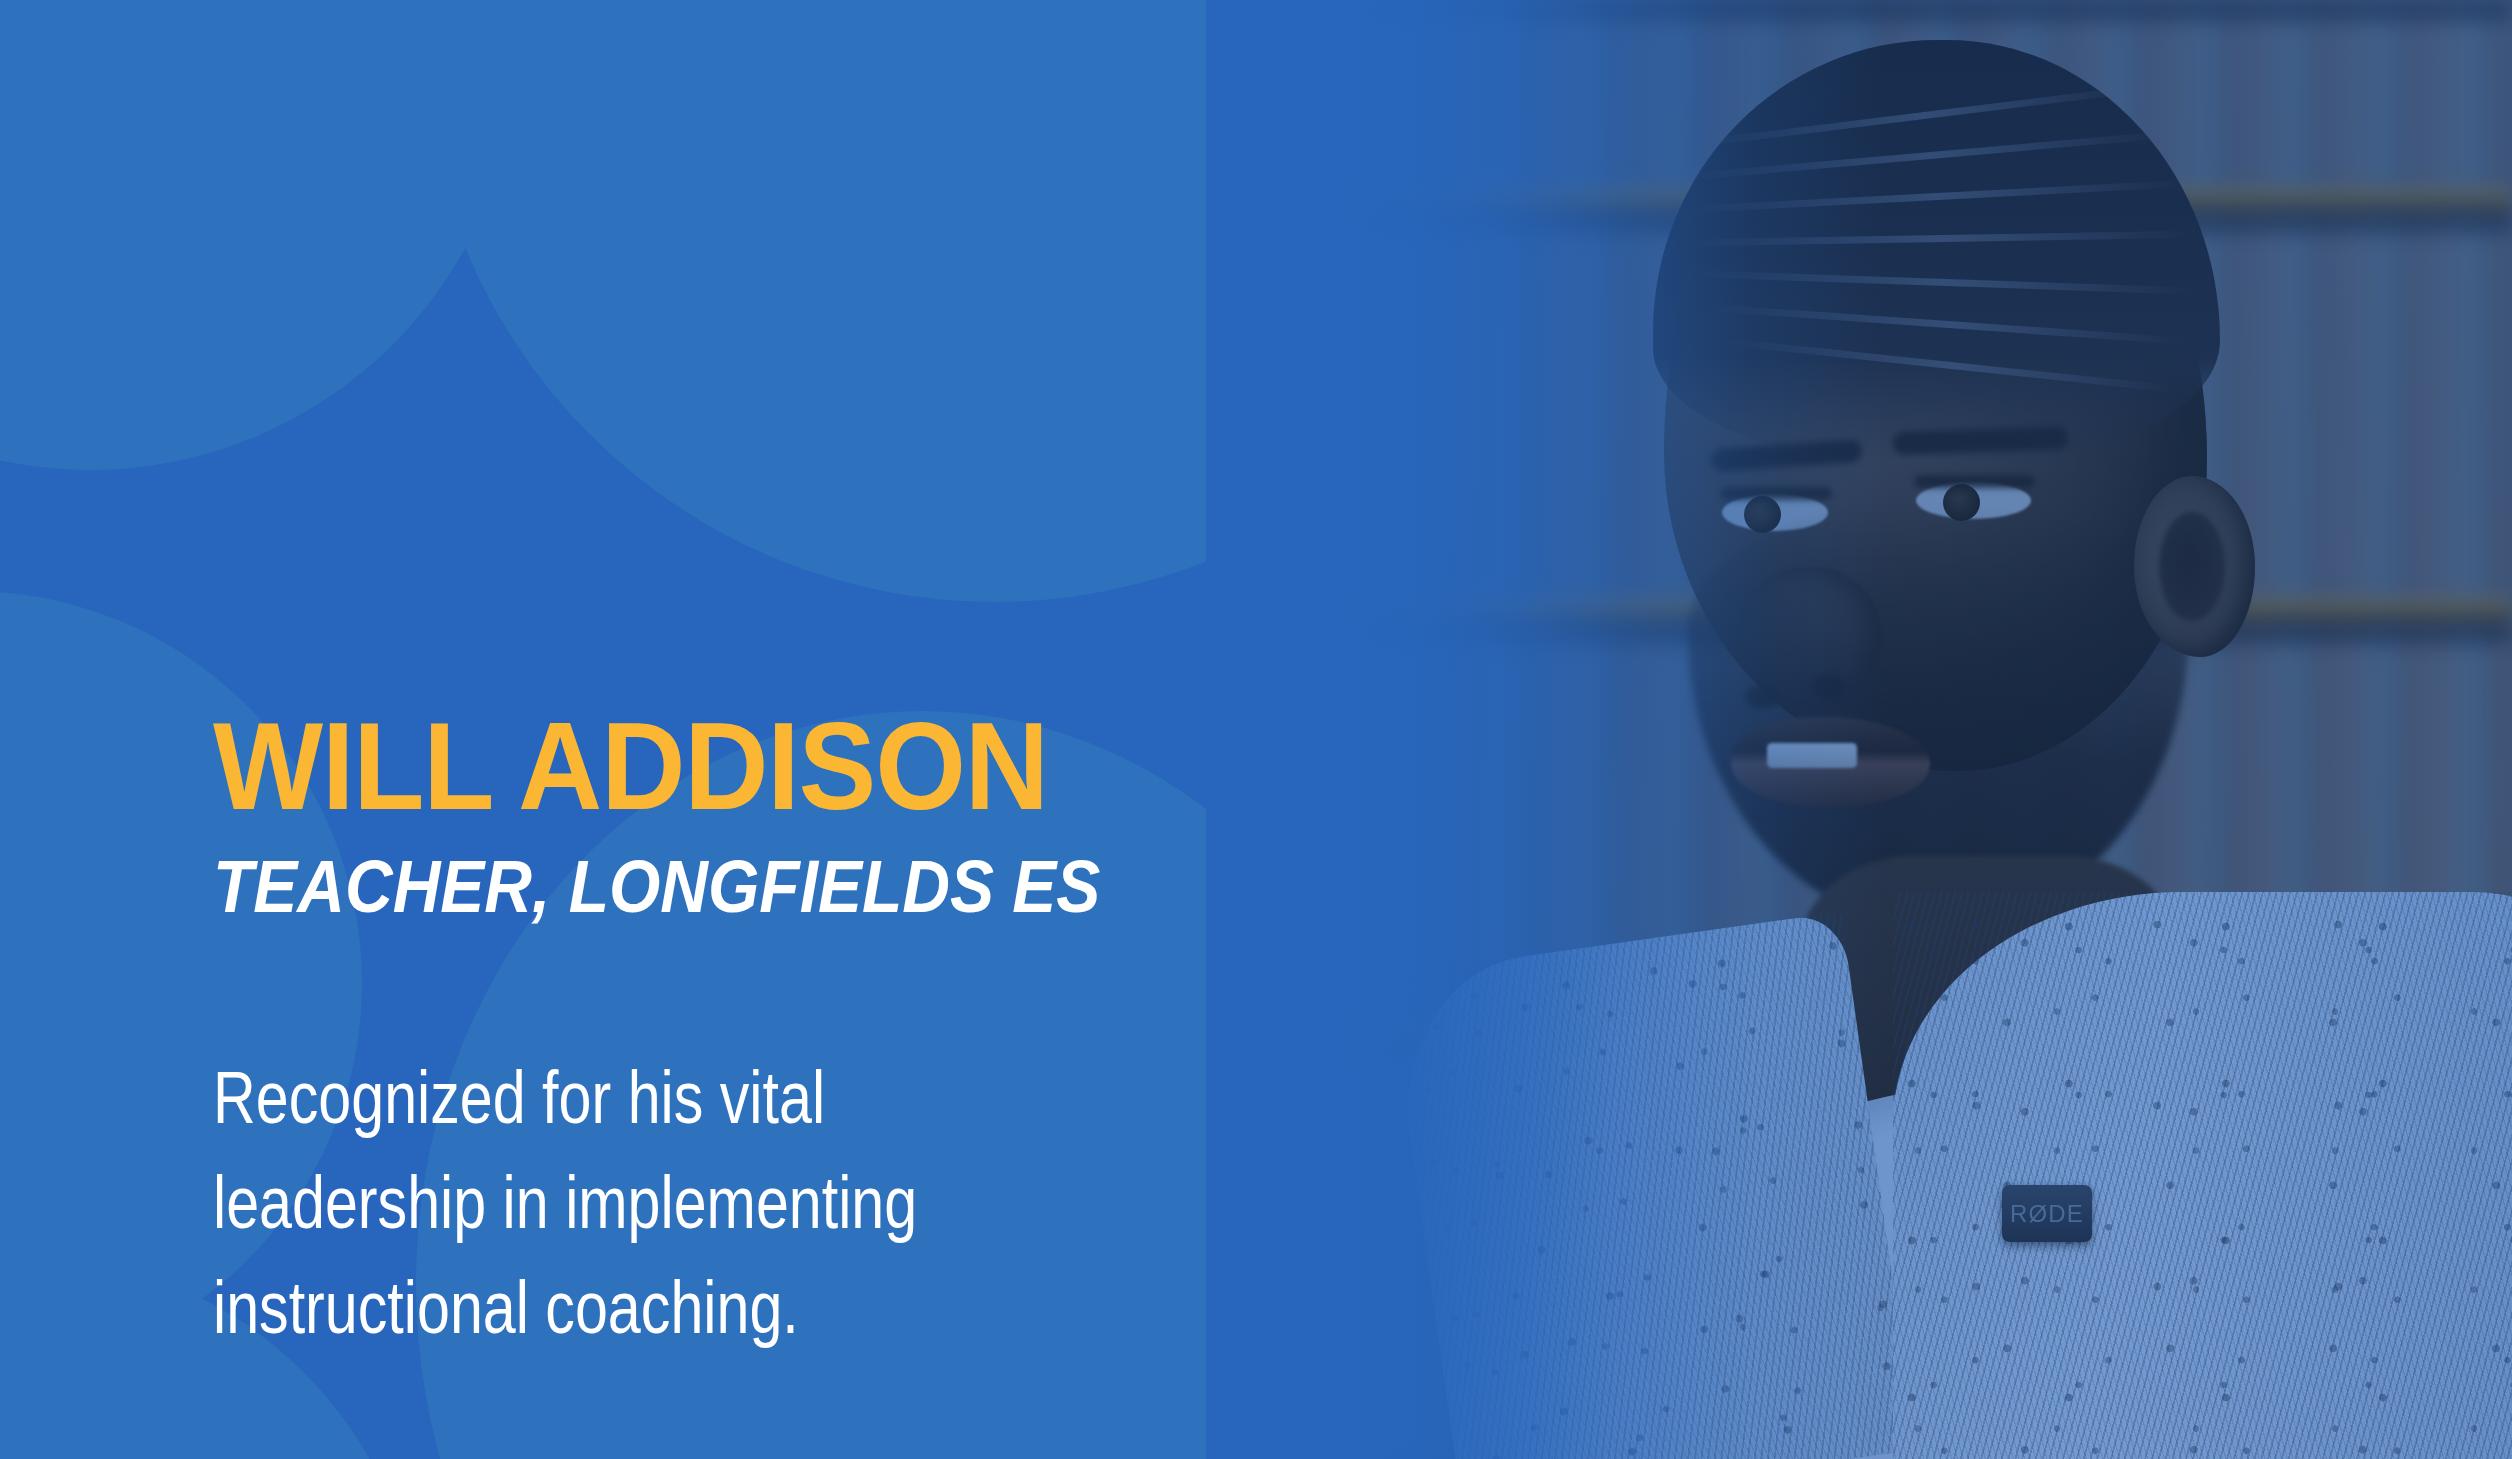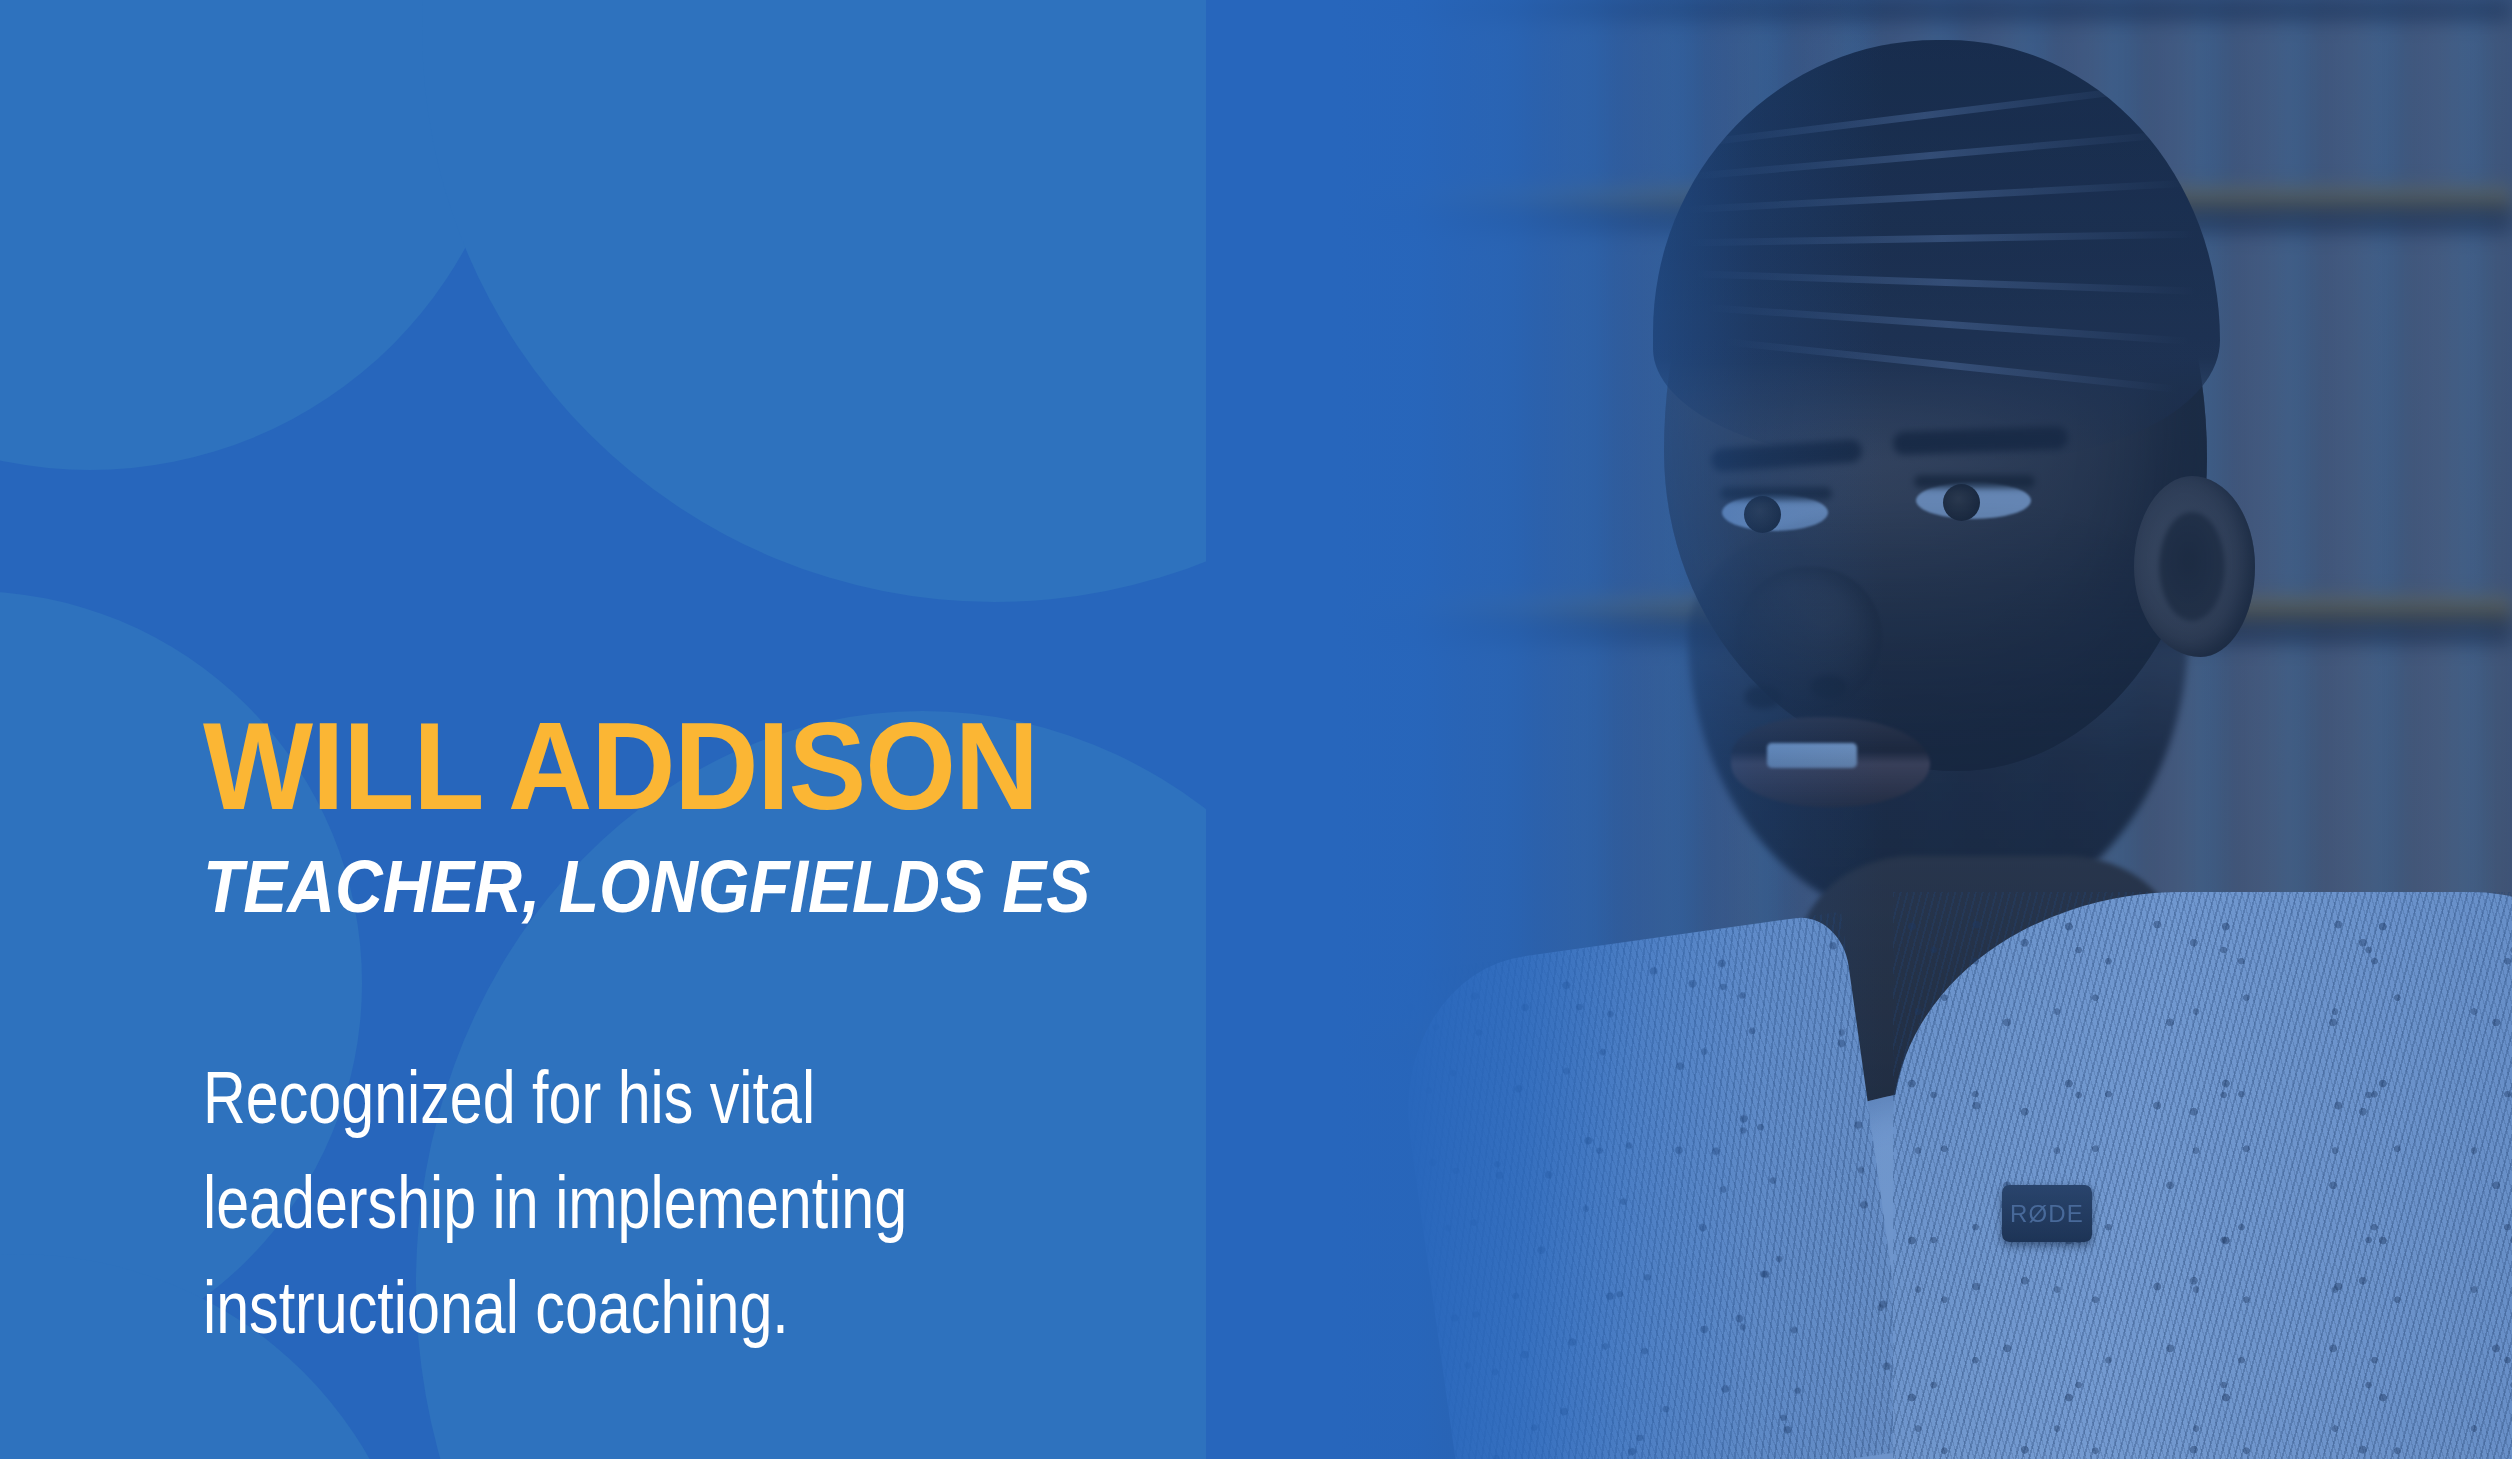--- a/index.html
+++ b/index.html
@@ -190,21 +190,21 @@
       #2766BC 0%,
       #2766BC 10%,
       rgba(39,102,188,.97) 16%,
       rgba(39,102,188,.80) 24%,
       rgba(39,102,188,.45) 33%,
       rgba(39,102,188,.16) 42%,
       rgba(39,102,188,0) 52%);
   }
 
   
-  .text-block{position:absolute;left:203px;top:711px;width:965px;}
+  .text-block{position:absolute;left:213px;top:711px;width:965px;}
   .name{
     color:#FBB634;
     font-family:"Liberation Sans Narrow","Liberation Sans", sans-serif;
     font-weight:bold;
     font-size:124px;
     line-height:0.9;
     letter-spacing:-1.2px;
     transform:scaleX(.94);
     transform-origin:left center;
     margin:0;

